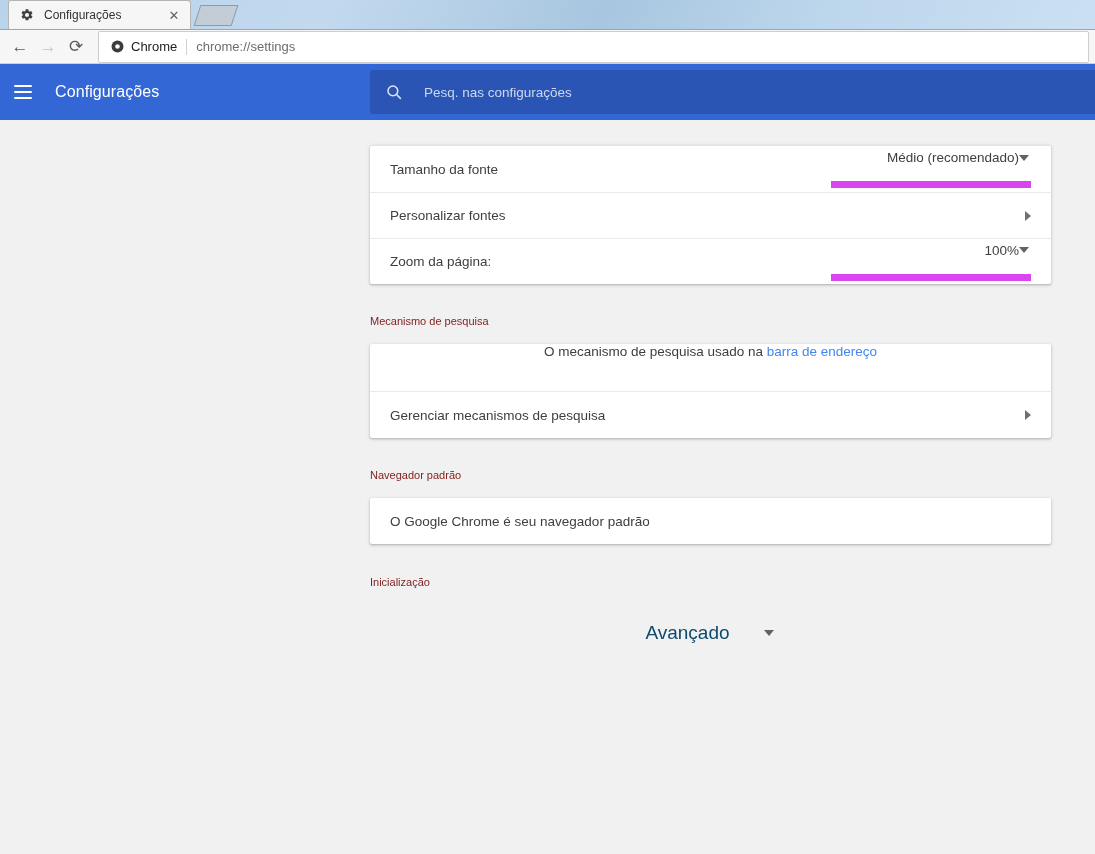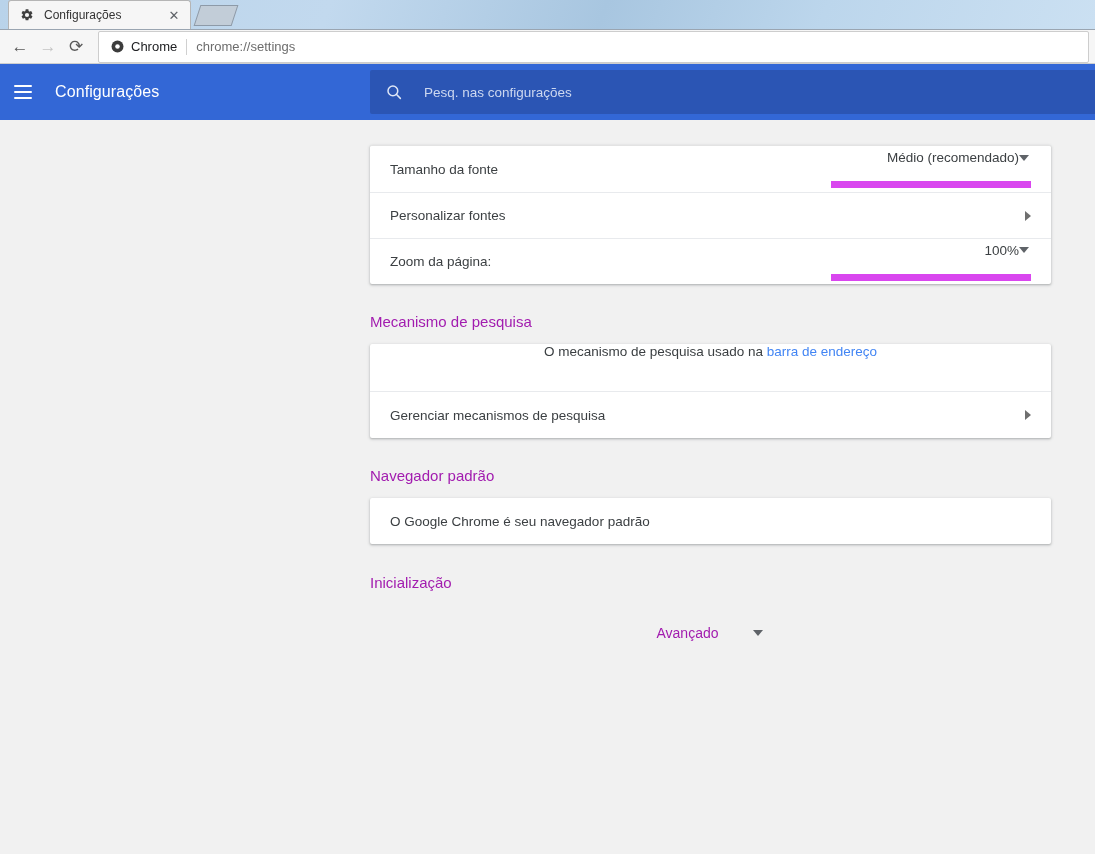--- a/index.html
+++ b/index.html
@@ -292,22 +292,22 @@
   .arrow-right {
     width: 0;
     height: 0;
     border-top: 5px solid transparent;
     border-bottom: 5px solid transparent;
     border-left: 6px solid #6f6f6f;
     flex: 0 0 auto;
   }
 
   .section-title {
-    font-size: 15px;
-    color: #a21caf;
+    font-size: 11px;
+    color: #7f1d1d;
     padding-left: 0;
     margin: 0;
     height: 22px;
     display: flex;
     align-items: center;
     white-space: nowrap;
   }
 
   .radio-row {
     min-height: 45px;
@@ -349,22 +349,22 @@
   }
 
   .advanced-bar {
     display: flex;
     align-items: center;
     justify-content: center;
     height: 48px;
     gap: 34px;
   }
   .advanced-label {
-    font-size: 14px;
-    color: #a21caf;
+    font-size: 19px;
+    color: #0c4a6e;
   }
 </style>
 </head>
 <body>
 
 <div class="browser-window">
 
   <div class="tab-strip">
     <div class="tab">
       <span class="tab-favicon">

